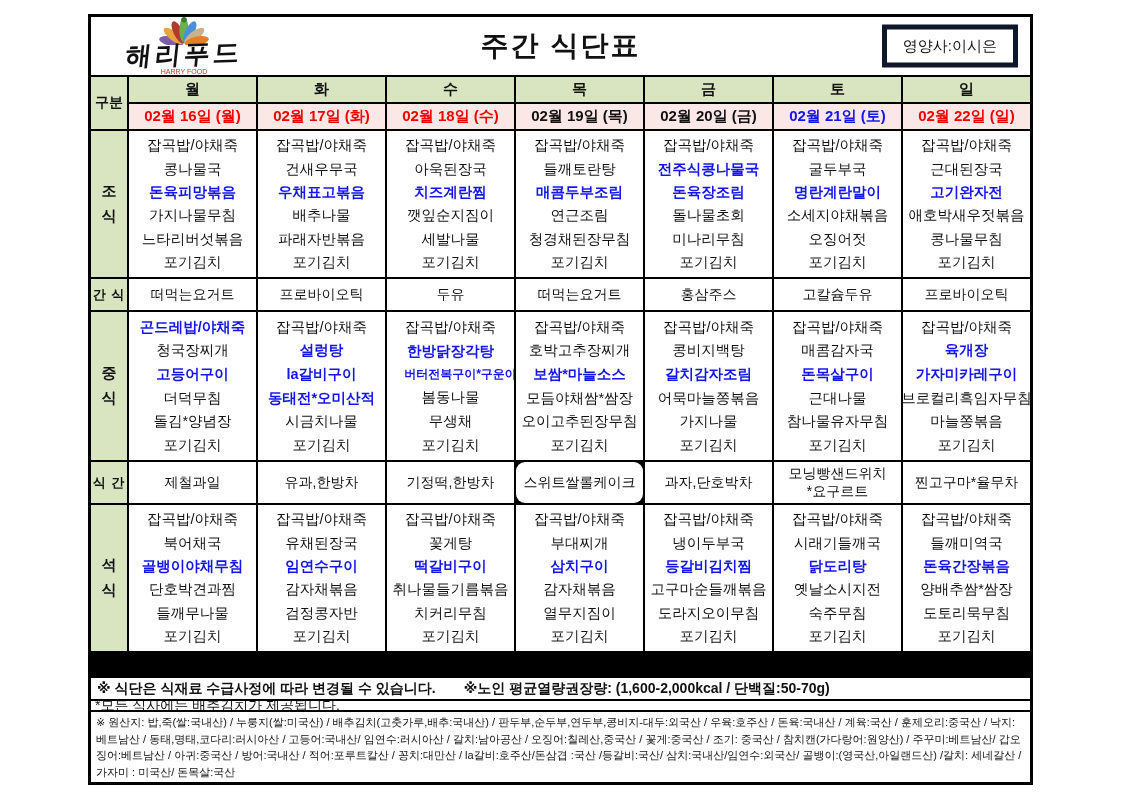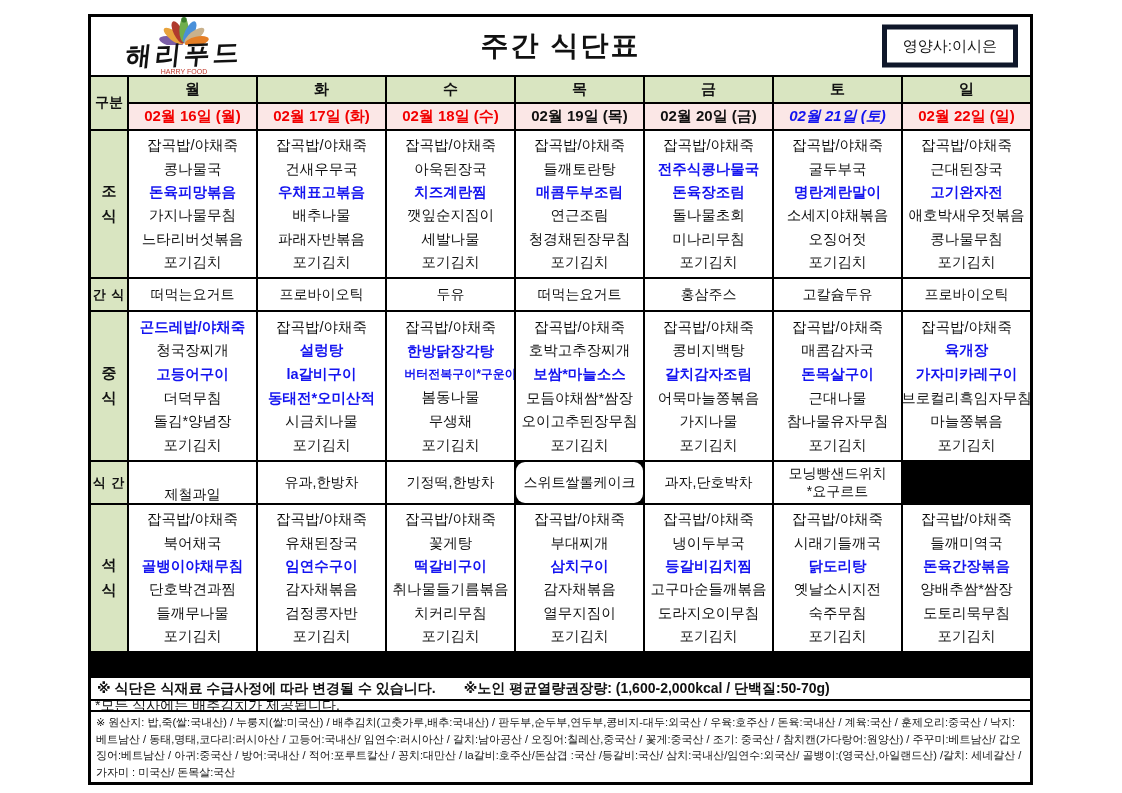--- a/index.html
+++ b/index.html
@@ -87,21 +87,21 @@
     <div class="cell pink date c-red" style="grid-area: 3 / 2;">02월 16일 (월)</div>
     <div class="cell green day" style="grid-area: 2 / 3;">화</div>
     <div class="cell pink date c-red" style="grid-area: 3 / 3;">02월 17일 (화)</div>
     <div class="cell green day" style="grid-area: 2 / 4;">수</div>
     <div class="cell pink date c-red" style="grid-area: 3 / 4;">02월 18일 (수)</div>
     <div class="cell green day" style="grid-area: 2 / 5;">목</div>
     <div class="cell pink date c-black" style="grid-area: 3 / 5;">02월 19일 (목)</div>
     <div class="cell green day" style="grid-area: 2 / 6;">금</div>
     <div class="cell pink date c-black" style="grid-area: 3 / 6;">02월 20일 (금)</div>
     <div class="cell green day" style="grid-area: 2 / 7;">토</div>
-    <div class="cell pink date c-blue" style="grid-area: 3 / 7; font-style: italic;">02월 21일 (토)</div>
+    <div class="cell pink date c-blue" style="grid-area: 3 / 7;">02월 21일 (토)</div>
     <div class="cell green day" style="grid-area: 2 / 8;">일</div>
     <div class="cell pink date c-red" style="grid-area: 3 / 8;">02월 22일 (일)</div>
     <div class="cell green rlabel" style="grid-area: 4 / 1;">
       <div>조</div>
       <div>식</div>
     </div>
     <div class="cell menu" style="grid-area: 4 / 2;">
       <div class="mi">잡곡밥/야채죽</div>
       <div class="mi">콩나물국</div>
       <div class="mi hl">돈육피망볶음</div>
@@ -233,38 +233,41 @@
     </div>
     <div class="cell menu" style="grid-area: 6 / 8;">
       <div class="mi">잡곡밥/야채죽</div>
       <div class="mi hl">육개장</div>
       <div class="mi hl">가자미카레구이</div>
       <div class="mi">브로컬리흑임자무침</div>
       <div class="mi">마늘쫑볶음</div>
       <div class="mi">포기김치</div>
     </div>
     <div class="cell green rlabel inline" style="grid-area: 7 / 1;">식 간</div>
-    <div class="cell snack" style="grid-area: 7 / 2; justify-content: flex-end;">
+    <div class="cell snack" style="grid-area: 7 / 2;">
       <div class="mi">제철과일</div>
     </div>
     <div class="cell snack" style="grid-area: 7 / 3;">
       <div class="mi">유과,한방차</div>
     </div>
     <div class="cell snack" style="grid-area: 7 / 4;">
       <div class="mi">기정떡,한방차</div>
     </div>
     <div class="cell snack" style="grid-area: 7 / 5; border-radius: 9px;">
       <div class="mi">스위트쌀롤케이크</div>
     </div>
     <div class="cell snack" style="grid-area: 7 / 6;">
       <div class="mi">과자,단호박차</div>
     </div>
     <div class="cell snack" style="grid-area: 7 / 7;">
       <div class="mi">모닝빵샌드위치</div>
       <div class="mi">*요구르트</div>
+    </div>
+    <div class="cell snack" style="grid-area: 7 / 8;">
+      <div class="mi">찐고구마*율무차</div>
     </div>
     <div class="cell green rlabel" style="grid-area: 8 / 1;">
       <div>석</div>
       <div>식</div>
     </div>
     <div class="cell menu" style="grid-area: 8 / 2;">
       <div class="mi">잡곡밥/야채죽</div>
       <div class="mi">북어채국</div>
       <div class="mi hl">골뱅이야채무침</div>
       <div class="mi">단호박견과찜</div>

